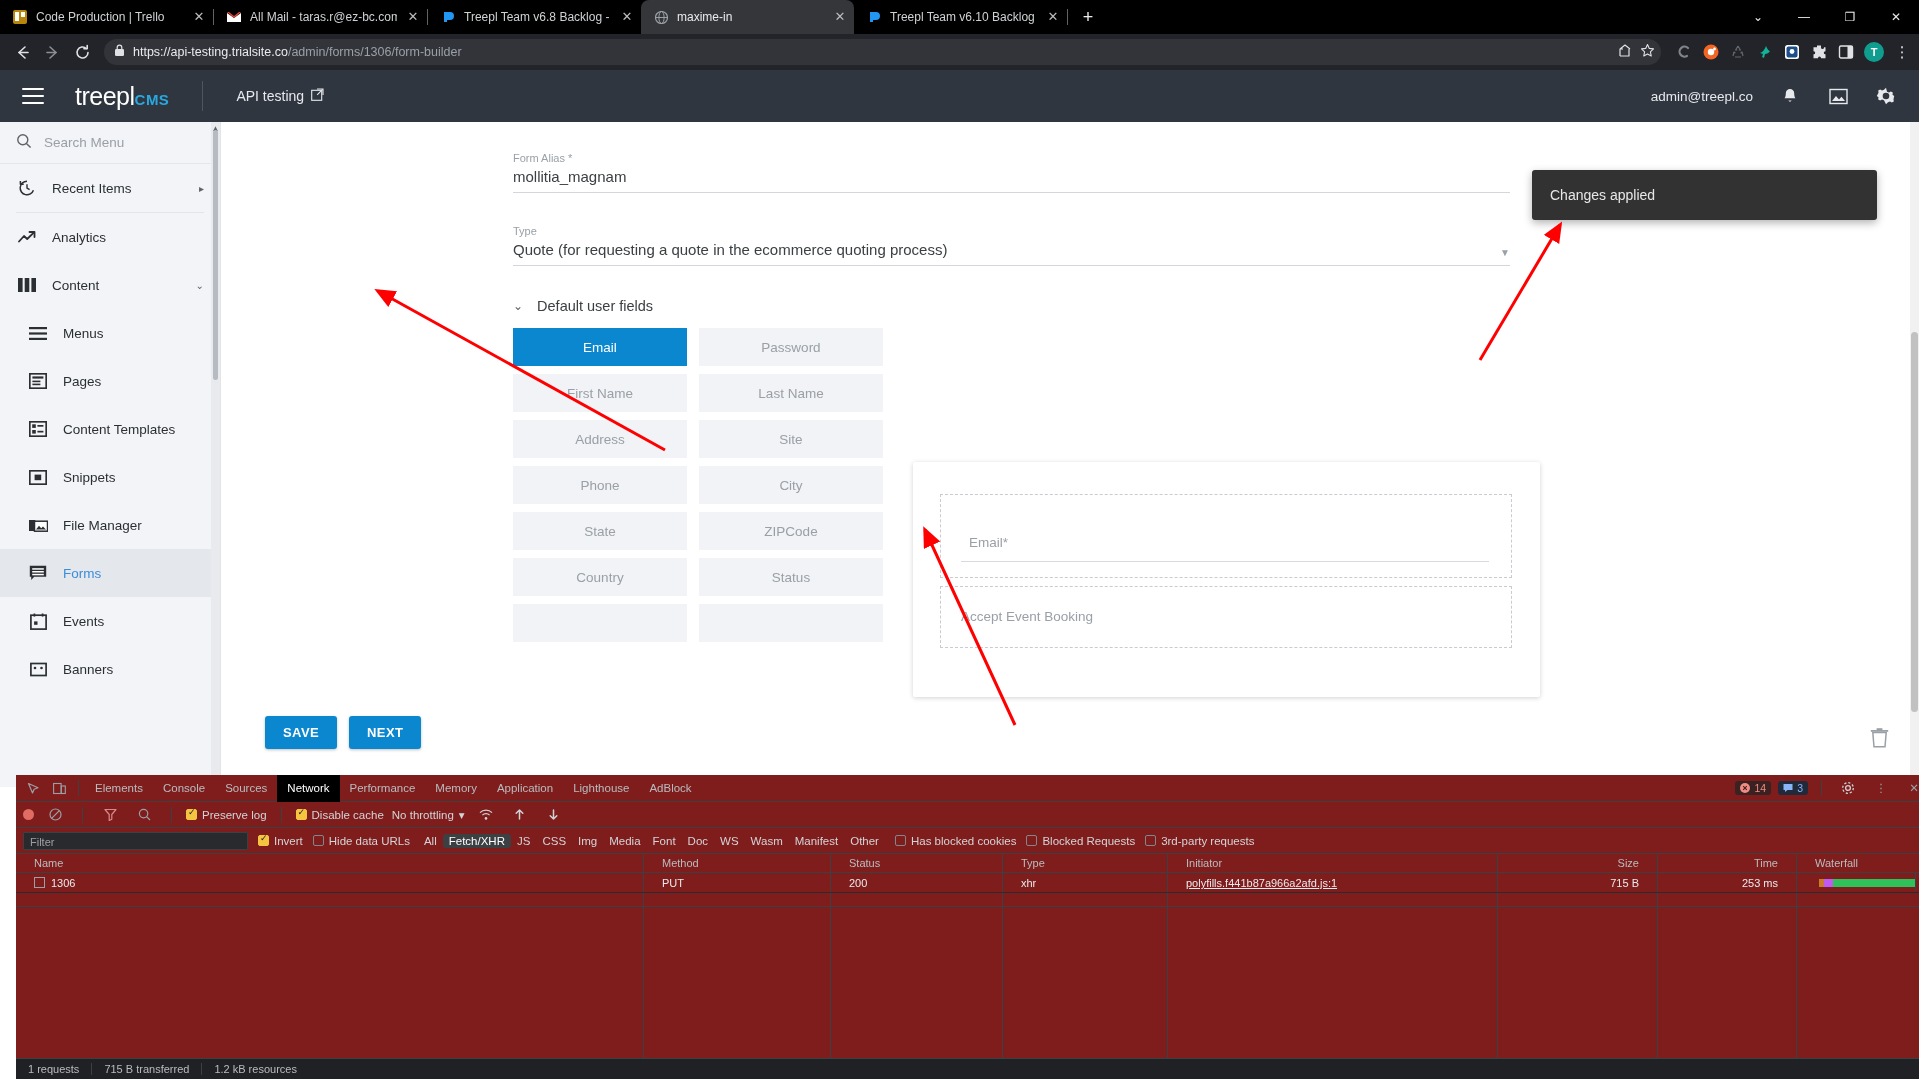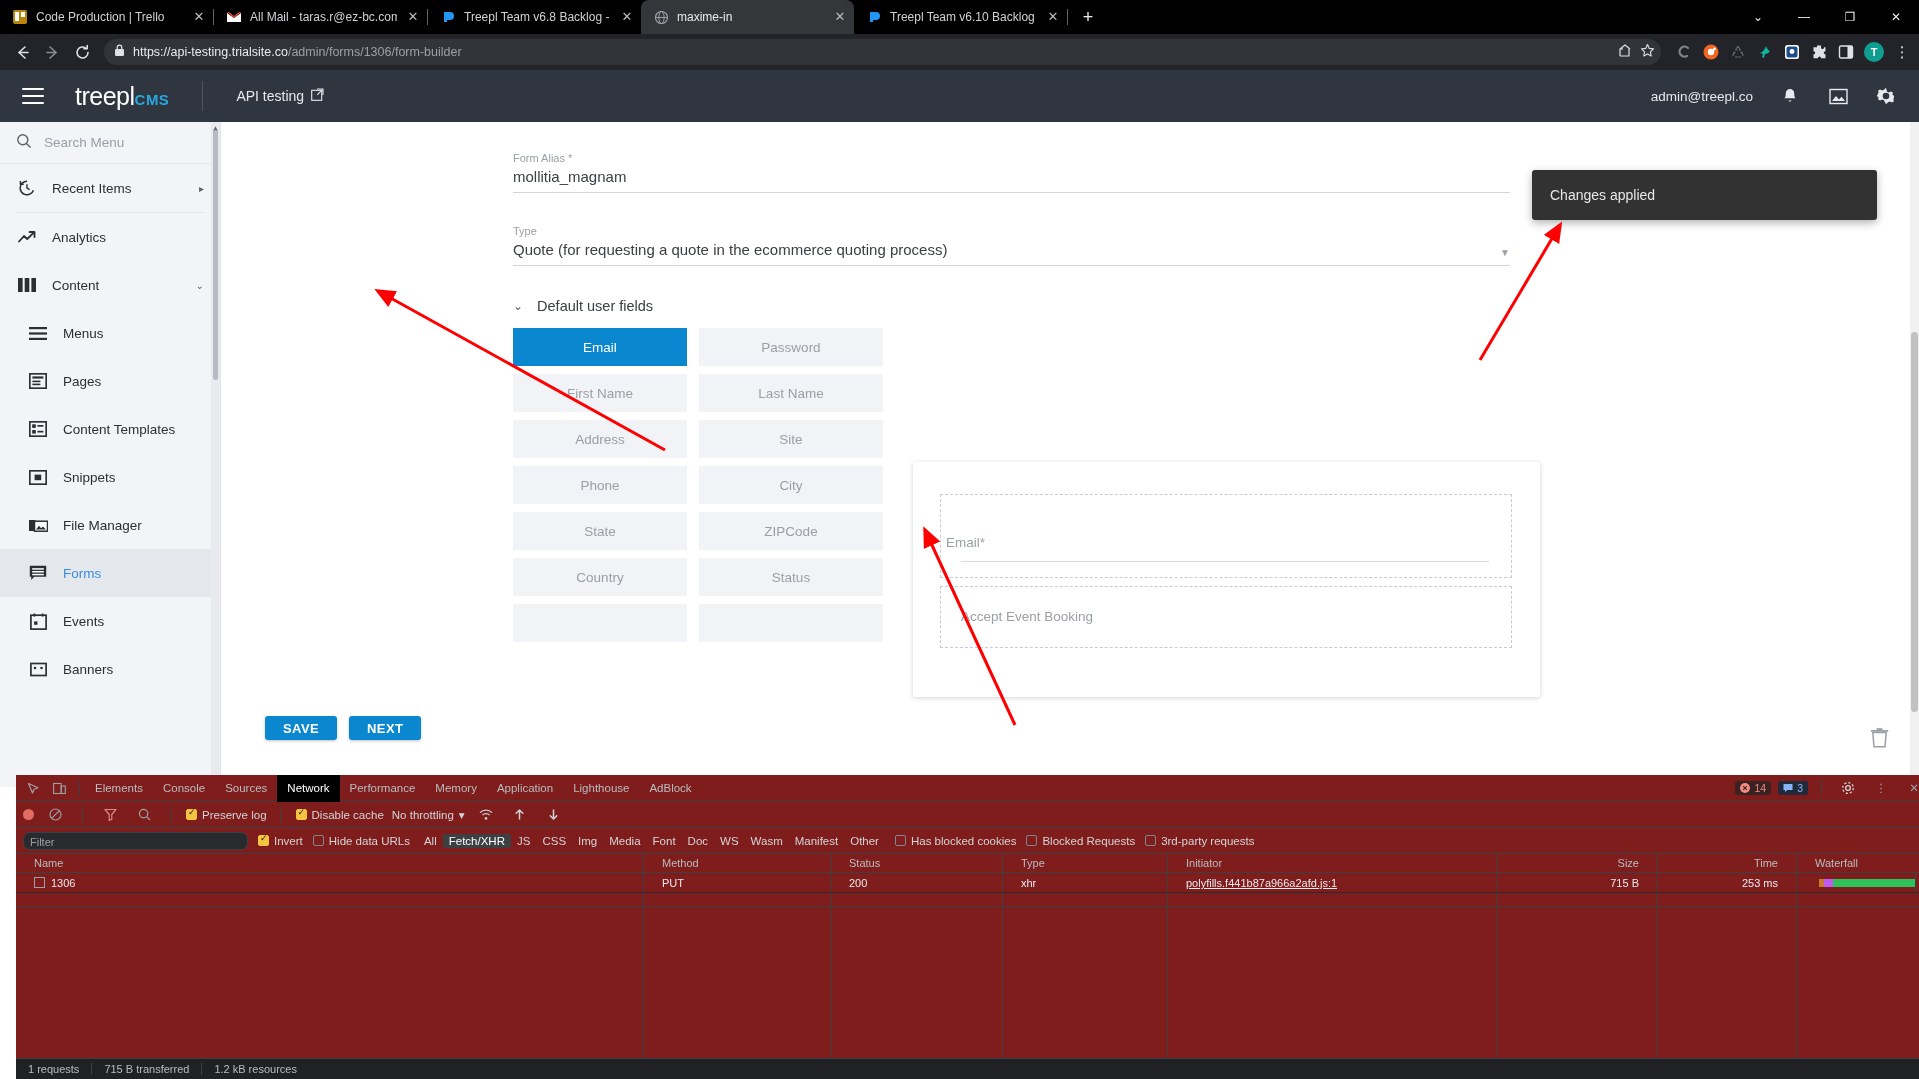--- a/index.html
+++ b/index.html
@@ -97,33 +97,33 @@
   .section-title { display:flex; align-items:center; gap:14px; font-size:14.5px; color:#3c4043; margin: 26px 0 14px 0;}
   .section-title .chev-d { color:#5f6368; font-size:12px;}
 
   .tiles { display:grid; grid-template-columns: 174px 184px; gap:8px 12px; width:370px;}
   .tile {
     height: 38px; background:#f1f3f6; display:flex; align-items:center; justify-content:center;
     font-size:13.5px; color:#9aa0a6;
   }
   .tile.selected { background:#0b87cf; color:#ffffff; }
   .btn {
-    background:#0b87cf; color:#fff; border:none; padding:0 18px; height:24px;
+    background:#0b87cf; color:#fff; border:none; padding:0 18px; height:33px;
     font-size:13px; font-weight:bold; letter-spacing:.4px; border-radius:3px;
     box-shadow:0 1px 3px rgba(0,0,0,.25); cursor:pointer; font-family:inherit;
   }
 
   
   .preview-card {
     position:absolute; left: 692px; top: 340px; width: 627px; height: 235px;
     background:#fff; box-shadow:0 1px 5px rgba(0,0,0,.18); border-radius:2px;
   }
   .pf-box { position:absolute; border:1px dashed #c8ccd1; }
   .pf-email { left:27px; top:32px; width:572px; height:84px; }
-  .pf-email .lbl { position:absolute; left:5px; top:40px; font-size:13.5px; color:#9aa0a6;}
+  .pf-email .lbl { position:absolute; left:28px; top:40px; font-size:13.5px; color:#9aa0a6;}
   .pf-email .underline { position:absolute; left:20px; right:22px; top:66px; border-bottom:1px solid #d7dade;}
   .pf-check { left:27px; top:124px; width:572px; height:62px; }
   .pf-check .lbl { position:absolute; left:20px; top:22px; font-size:13.5px; color:#9aa0a6;}
 
   
   .toast {
     position:absolute; left:1532px; top:170px; width:345px; height:50px;
     background:#323232; color:#e8e8e8; border-radius:3px; display:flex; align-items:center;
     padding-left:18px; font-size:14px; box-shadow:0 3px 8px rgba(0,0,0,.3);
   }
@@ -148,21 +148,21 @@
   .badge.msg { background:#202a3b; color:#8ab4f8;}
 
   .dt-toolbar { height:26px; display:flex; align-items:center; gap:8px; padding:0 7px; border-bottom:1px solid #3c4043;}
   .rec-dot { width:11px; height:11px; border-radius:50%; background:#e06c64;}
   .cb { width:11px;height:11px;border:1px solid #80868b;border-radius:2px;display:inline-block;vertical-align:-1px;}
   .cb.on { background:#f5c542; border-color:#f5c542; position:relative;}
   .cb.on::after{content:"✓";position:absolute;left:1px;top:-3px;font-size:9px;color:#202124;}
   .tb-item { display:flex; align-items:center; gap:5px; color:#d2d4d7; white-space:nowrap;}
 
   .dt-filterbar { height:26px; display:flex; align-items:center; border-bottom:1px solid #3c4043; padding:0 7px; gap:0;}
-  .filter-input { width:225px; height:18px; background:#292a2d; border:1px solid #3c4043; border-radius:7px; color:#9aa0a6; font-size:11px; padding:0 6px; line-height:18px;}
+  .filter-input { width:225px; height:18px; background:#292a2d; border:1px solid #3c4043; border-radius:1px; color:#9aa0a6; font-size:11px; padding:0 6px; line-height:18px;}
   .ftype { padding:1px 6px; color:#d2d4d7; border-radius:3px; white-space:nowrap;}
   .ftype.active { background:#3c4043; color:#fff;}
   .fchk { display:flex; align-items:center; gap:5px; color:#d2d4d7; margin-left:10px; white-space:nowrap;}
 
   .net-table { width:100%; }
   .net-head { height:19px; display:flex; border-bottom:1px solid #3c4043; color:#b9bcbf; font-size:11px;}
   .net-head div, .net-row div { padding:0 18px; line-height:19px; border-right:1px solid #3c4043; overflow:hidden; white-space:nowrap;}
   .net-row { height:20px; display:flex; font-size:11px; color:#e8eaed; border-bottom:1px solid #2a2b2e;}
   .net-row div { line-height:20px; }
   .c-name{width:628px;} .c-method{width:187px;} .c-status{width:172px;} .c-type{width:165px;}

